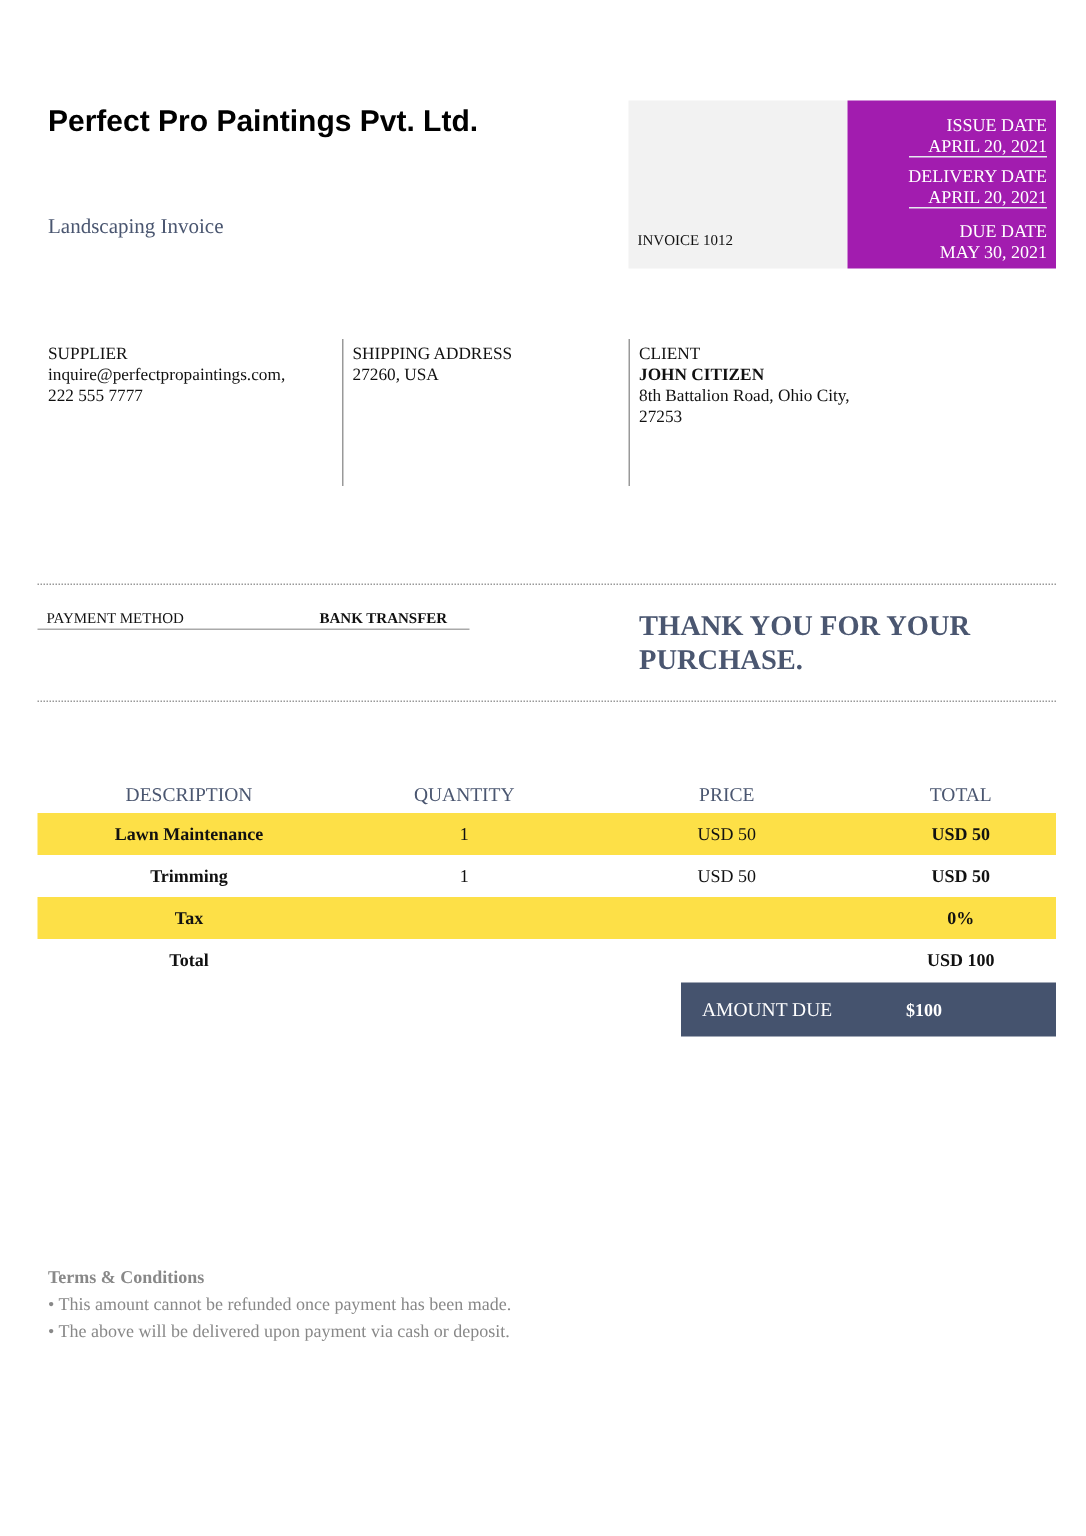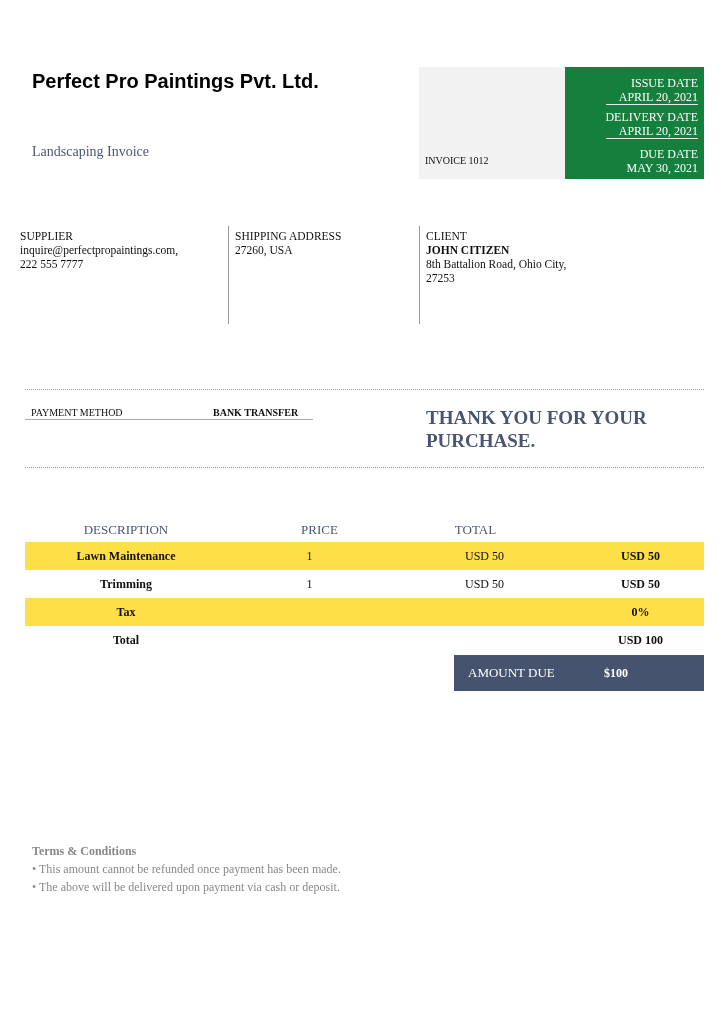--- a/index.html
+++ b/index.html
@@ -2,21 +2,21 @@
 <html><head>
 <meta charset="utf-8">
 <style>
   html, body { margin:0; padding:0; background:#fff; }
   body { width:724px; height:1024px; position:relative; overflow:hidden; font-family:"Liberation Serif", serif; color:#111; }
   .abs { position:absolute; }
   .company { left:32px; top:70px; font-family:"Liberation Sans", sans-serif; font-weight:bold; font-size:20px; color:#000; }
   .subtitle { left:32px; top:144px; font-size:14px; color:#4a5670; }
   .gray-box { left:419px; top:67px; width:146px; height:112px; background:#f2f2f2; }
   .invoice-no { left:425px; top:155px; font-size:10px; color:#111; }
-  .dates-box { left:565px; top:67px; width:139px; height:112px; background:#15803d; color:#fff; }
+  .dates-box { left:565px; top:67px; width:139px; height:112px; background:#a21caf; color:#fff; }
   .date-block { position:absolute; right:6px; text-align:right; font-size:12px; line-height:14px; }
   .date-block .rule { border-bottom:1.5px solid #e6e9f0; margin-left:auto; }
   .col { top:229px; font-size:11.5px; line-height:14px; }
   .vline { width:1px; background:#999; top:226px; height:98px; }
   .dotted { left:25px; width:679px; height:0; border-top:1px dotted #999; }
   .pay-table { left:25px; top:406px; width:288px; font-size:10px; }
   .pay-row { display:flex; border-bottom:1.5px solid #aaa; height:13px; line-height:13px; }
   .pay-row .lbl { width:182px; padding-left:6px; }
   .pay-row .val { font-weight:bold; }
   .thanks { left:426px; top:406px; font-size:19px; font-weight:bold; color:#4a5670; line-height:23px; }
@@ -52,21 +52,21 @@
   <div class="date-block" style="top:43px;">
     <div>DELIVERY DATE</div>
     <div class="rule" style="width:92px;">APRIL 20, 2021</div>
   </div>
   <div class="date-block" style="top:80px;">
     <div>DUE DATE</div>
     <div>MAY 30, 2021</div>
   </div>
 </div>
 
-<div class="abs col" style="left:20px;">
+<div class="abs col" style="left:32px;">
   <div>SUPPLIER</div>
   <div>inquire@perfectpropaintings.com,</div>
   <div>222 555 7777</div>
 </div>
 <div class="abs vline" style="left:228px;"></div>
 <div class="abs col" style="left:235px;">
   <div>SHIPPING ADDRESS</div>
   <div>27260, USA</div>
 </div>
 <div class="abs vline" style="left:419px;"></div>
@@ -89,20 +89,21 @@
 <div class="abs thanks">
   <div>THANK YOU FOR YOUR</div>
   <div>PURCHASE.</div>
 </div>
 
 <div class="abs dotted" style="top:467px;"></div>
 
 <div class="abs items">
   <div class="hdr">
     <div class="c1">DESCRIPTION</div>
+    <div class="c2">QUANTITY</div>
     <div class="c3">PRICE</div>
     <div class="c4">TOTAL</div>
   </div>
   <div class="row shade">
     <div class="c1 b">Lawn Maintenance</div>
     <div class="c2">1</div>
     <div class="c3">USD 50</div>
     <div class="c4 b">USD 50</div>
   </div>
   <div class="row">

